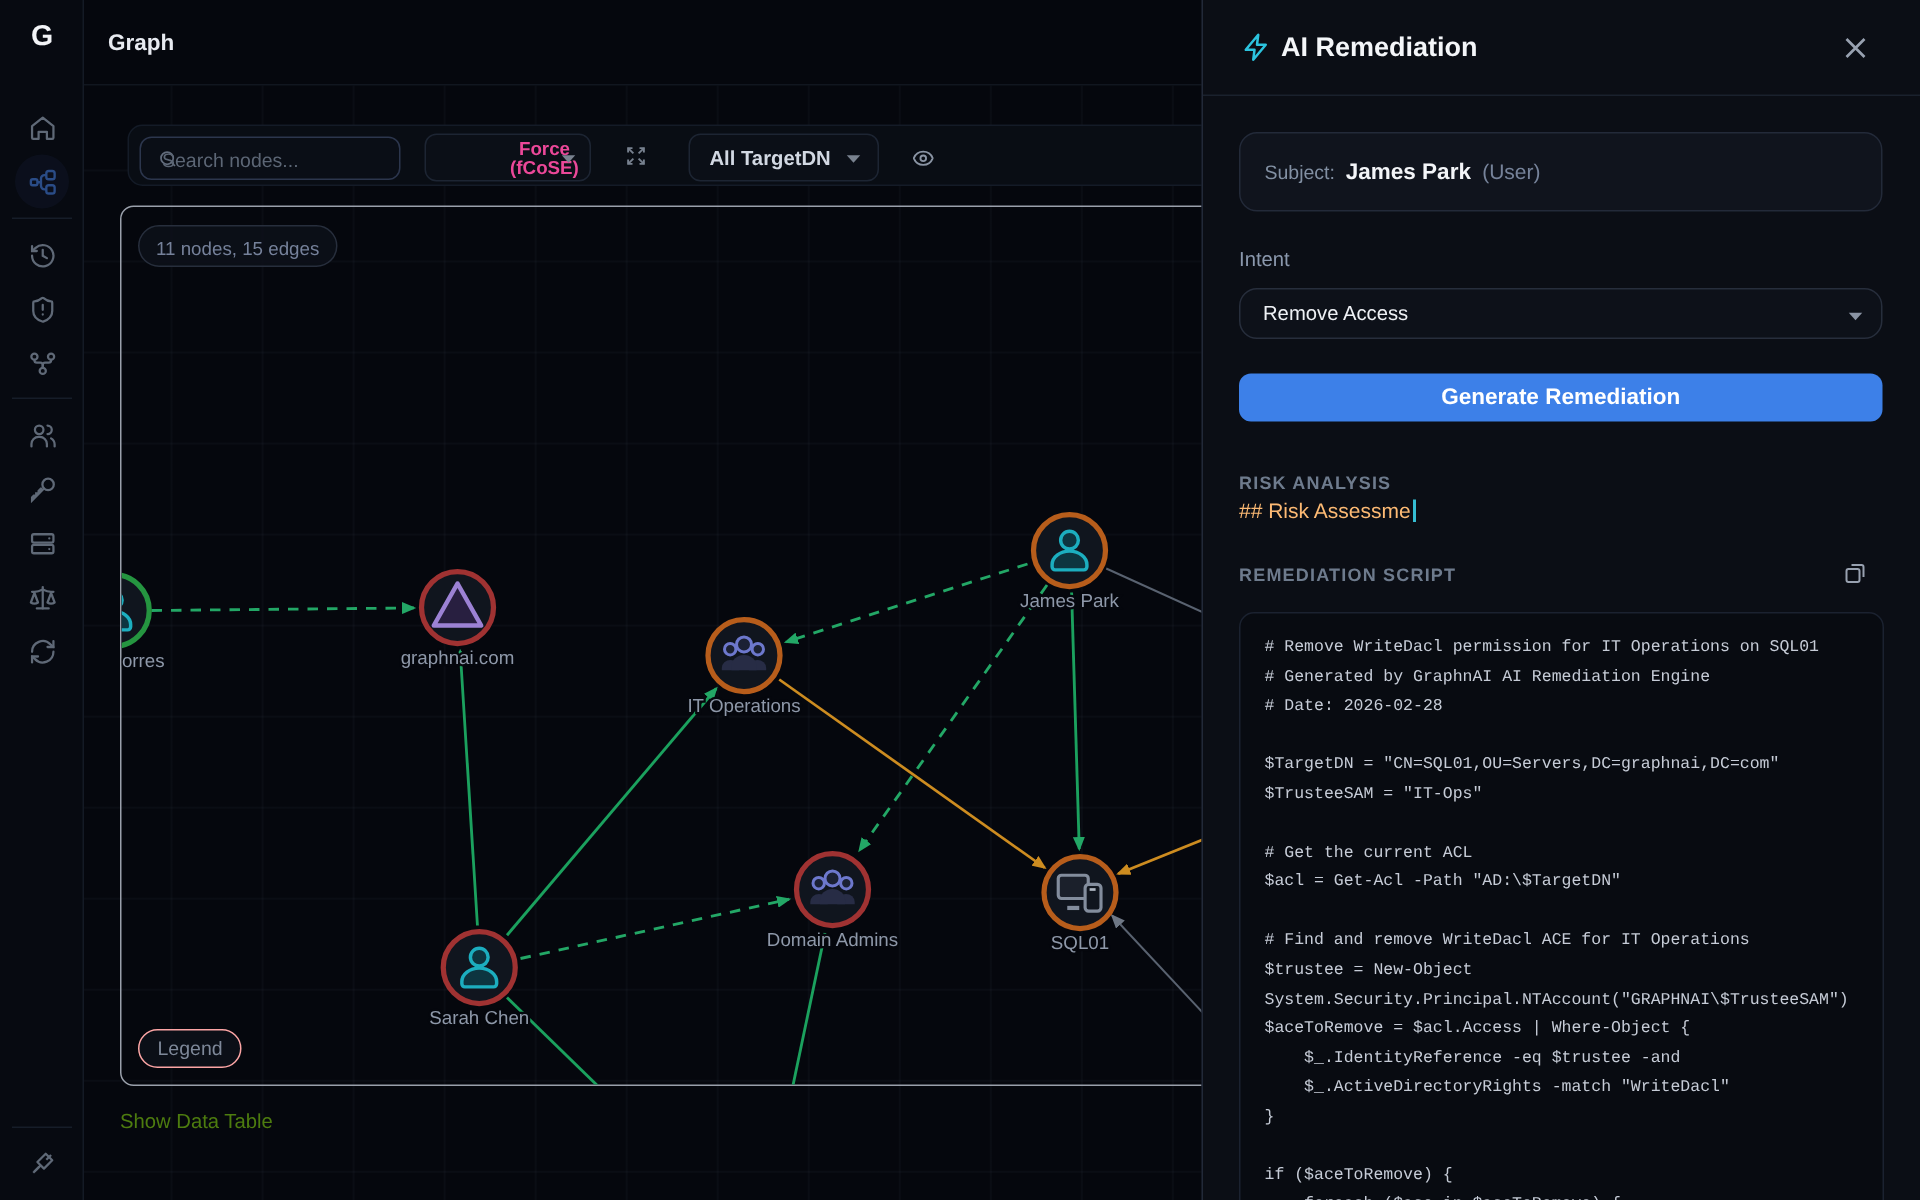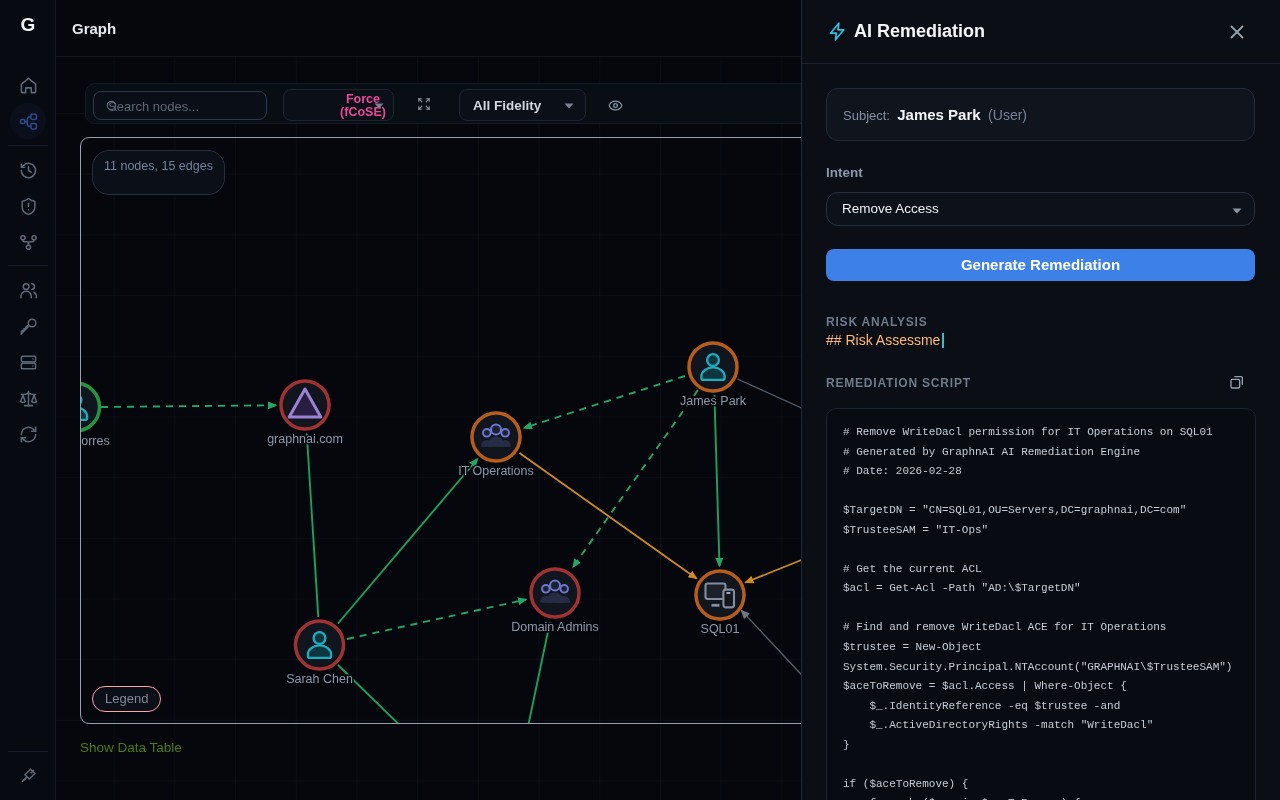--- a/index.html
+++ b/index.html
@@ -28,35 +28,35 @@
   .tsel { position:absolute; top:5px; height:32px; background:#0b0f17; border:1px solid #1d2533; border-radius:8px; color:#ccd3df; }
   #force { left:197px; width:111px; }
   #force .txt { position:absolute; left:24px; top:3px; width:60px; text-align:center; font-size:12.5px; font-weight:700; line-height:13px; color:#ec4899;margin-left:25px; }
   .chev { position:absolute; width:12px; height:8px; }
   #fidelity { left:373px; width:127px; }
   #fidelity .txt { position:absolute; left:13px; top:8px; font-size:13.5px; font-weight:700; color:#d2d8e2; }
   .tico { position:absolute; top:11px; width:17px; height:17px; color:#8c96a6; }
   
   #canvas { position:absolute; left:80px; top:137px; width:1119px; height:587px; border:1px solid #9aa0ab; border-radius:9px; overflow:hidden; z-index:2; }
   #canvas svg.graph { position:absolute; left:0; top:0; }
-  #pill { position:absolute; left:11px; top:12px; height:45px; padding:0 11px; line-height:31px; background:rgba(13,17,26,0.85); border:1px solid #272e3c; border-radius:17px; font-size:12.5px; color:#75819a; }
+  #pill { position:absolute; left:11px; top:12px; height:28px; padding:0 11px; line-height:31px; background:rgba(13,17,26,0.85); border:1px solid #272e3c; border-radius:17px; font-size:12.5px; color:#75819a; }
   #legend { position:absolute; left:11px; top:548px; height:26px; padding:0 12px; line-height:24px; background:rgba(13,17,26,0.85); border:1px solid #fca5a5; border-radius:13px; font-size:13px; color:#7e8899; }
   #showdata { position:absolute; left:80px; top:740px; font-size:13.5px; color:#4d7c0f; z-index:2; }
   
   #panel { position:absolute; left:801px; top:0; width:479px; height:800px; background:#0b0e15; border-left:1px solid #222938; z-index:10; }
   #phead { position:absolute; left:0; top:0; width:100%; height:64px; border-bottom:1px solid #1a212d; }
   #phead .zap { position:absolute; left:26px; top:20px; width:20px; height:23px; color:#2cc3de; }
   #phead .t { position:absolute; left:52px; top:21px; font-size:18px; font-weight:700; color:#f4f6f9; }
   #phead .x { position:absolute; left:421px; top:18px; width:28px; height:28px; color:#98a1b0; }
   .card { position:absolute; left:24px; width:429px; border-radius:12px; }
   #subject { top:88px; height:53px; background:#10141d; border:1px solid #232a39; }
   #subject .in { position:absolute; left:16px; top:17px; font-size:13px; color:#8290a3; }
   #subject .nm { font-size:15px; font-weight:700; color:#f3f5f8; }
   #subject .us { font-size:14px; color:#76839a; }
-  #intent-label { position:absolute; left:24px; top:165px; font-size:13.5px; color:#8b98ad;font-weight:bold; }
+  #intent-label { position:absolute; left:24px; top:165px; font-size:13.5px; color:#8b98ad; }
   #intent { top:192px; height:34px; background:#0d1119; border:1px solid #272e3c; }
   #intent .v { position:absolute; left:15px; top:8px; font-size:13.5px; color:#eef1f5; }
   #genbtn { top:249px; height:32px; background:#3d80e8; border-radius:8px; text-align:center; line-height:32px; font-size:15px; font-weight:700; color:#fff; }
   .seclab { position:absolute; left:24px; font-size:12px; font-weight:700; letter-spacing:0.8px; color:#6e7b8d; }
   #risktext { position:absolute; left:24px; top:331.5px; font-size:14px; color:#fdba74; }
   #cursor { display:inline-block; width:2px; height:15px; background:#35bdd3; vertical-align:-3px; margin-left:2px; }
   #copyic { position:absolute; left:427px; top:374px; width:16px; height:16px; color:#98a1b0; }
   #code { position:absolute; left:24px; top:408px; width:430px; height:430px; background:#080b11; border:1px solid #1b2230; border-radius:10px; padding:14px 16px;
           font-family:"Liberation Mono", monospace; font-size:11px; line-height:19.55px; color:#c6ccd7; white-space:pre; overflow:hidden; }
 </style>
@@ -178,21 +178,21 @@
       <path d="m15 15 6 6"></path>
         <path d="m15 9 6-6"></path>
         <path d="M21 16v5h-5"></path>
         <path d="M21 8V3h-5"></path>
         <path d="M3 16v5h5"></path>
         <path d="m3 21 6-6"></path>
         <path d="M3 8V3h5"></path>
         <path d="M9 9 3 3"></path>
     </svg>
     <div class="tsel" id="fidelity">
-      <div class="txt">All Fidelity</div>
+      <div class="txt">All TargetDN</div>
       <svg class="chev" viewBox="0 0 12 8" style="left:103px; top:12px">
           <path d="M1.5 1.5 L6 6.5 L10.5 1.5 Z" fill="#79828f"></path>
         </svg>
     </div>
     <svg class="tico" viewBox="0 0 24 24" fill="none" stroke="currentColor" stroke-width="2" style="left:522px; top:14px; width:15px; height:15px; color:#8a94a4">
       <path d="M2.06 12.35a1 1 0 0 1 0-.7 10.75 10.75 0 0 1 19.88 0 1 1 0 0 1 0 .7 10.75 10.75 0 0 1-19.88 0"></path>
         <circle cx="12" cy="12" r="3"></circle>
     </svg>
   </div>
 

